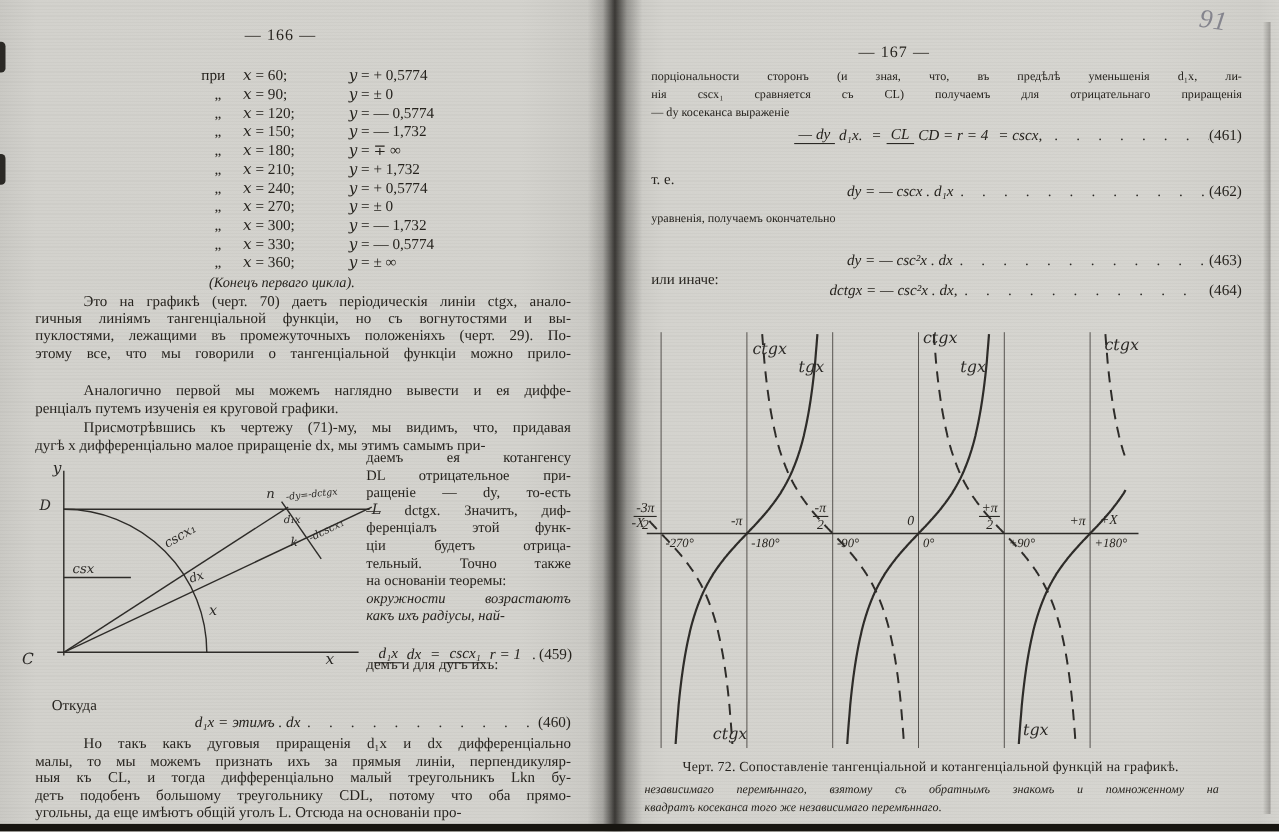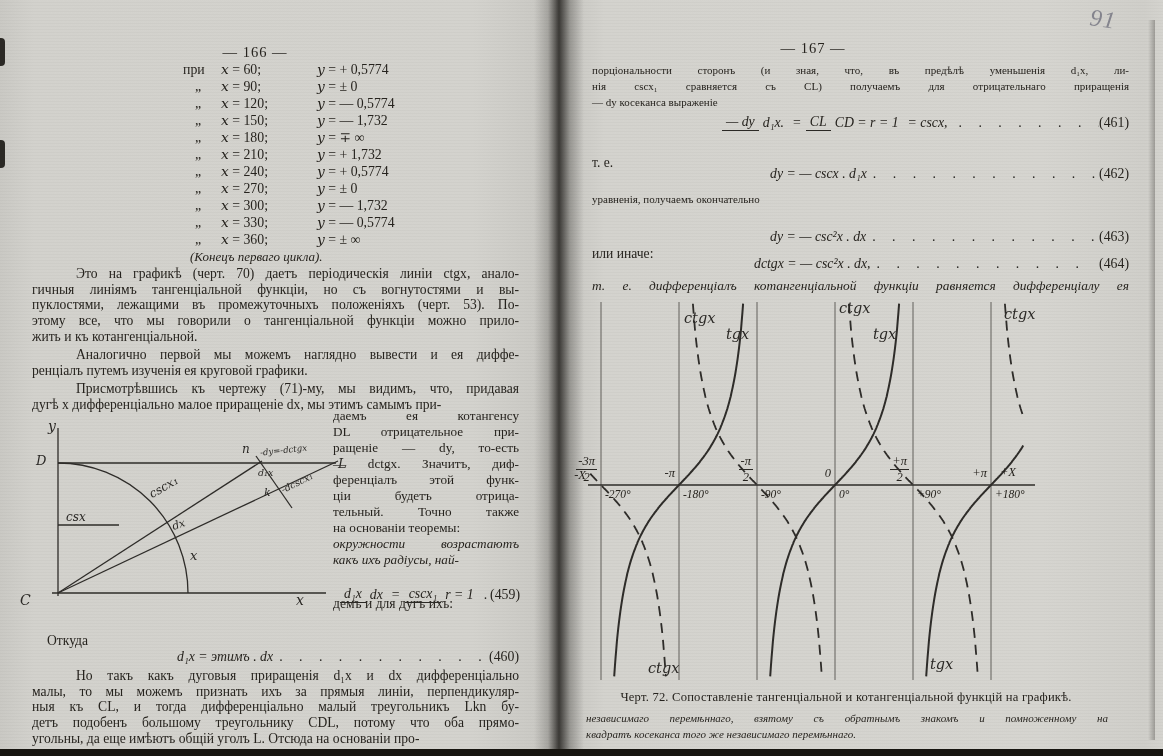--- a/index.html
+++ b/index.html
@@ -68,21 +68,21 @@
   .clabel{position:absolute;font-style:italic;font-size:14.5px;color:#2b2926;
           font-family:"DejaVu Serif",serif;}
   svg{display:block;}
 </style>
 </head>
 <body>
 
 <div class="scan">
 
   <div class="page left">
-    <div class="abs pagenum" style="left:160px;top:44px;width:190px;text-align:center;">— 166 —</div>
+    <div class="abs pagenum" style="left:160px;top:24px;width:190px;text-align:center;">— 166 —</div>
 
     <div class="abs" style="left:183px;top:61px;">
         <div class="vrow">
           <span class="vlead">при</span>
           <span class="vx"><i>x</i> = 60;</span>
           <span class="vy"><i>y</i> = + 0,5774</span>
         </div>
         <div class="vrow">
           <span class="vlead ditto">„</span>
           <span class="vx"><i>x</i> = 90;</span>
@@ -132,23 +132,22 @@
           <span class="vlead ditto">„</span>
           <span class="vx"><i>x</i> = 360;</span>
           <span class="vy"><i>y</i> = ± ∞</span>
         </div>
       </div>
     <div class="abs vfooter" style="left:190px;top:249px;">(Конецъ перваго цикла).</div>
 
     <div class="abs lines-left" style="left:32px;top:266px;width:487px;">
         <div class="tline indent">Это на графикѣ (черт. 70) даетъ періодическія линіи ctgx, анало-</div>
         <div class="tline">гичныя линіямъ тангенціальной функціи, но съ вогнутостями и вы-</div>
-        <div class="tline">пуклостями, лежащими въ промежуточныхъ положеніяхъ (черт. 53). По-</div>
+        <div class="tline">пуклостями, лежащими въ промежуточныхъ положеніяхъ (черт. 29). По-</div>
         <div class="tline">этому все, что мы говорили о тангенціальной функціи можно прило-</div>
-        <div class="tline lastline">жить и къ котангенціальной.</div>
       </div>
     <div class="abs lines-left" style="left:32px;top:347px;width:487px;">
         <div class="tline indent">Аналогично первой мы можемъ наглядно вывести и ея диффе-</div>
         <div class="tline lastline">ренціалъ путемъ изученія ея круговой графики.</div>
       </div>
     <div class="abs lines-left" style="left:32px;top:381px;width:487px;">
         <div class="tline indent">Присмотрѣвшись къ чертежу (71)-му, мы видимъ, что, придавая</div>
         <div class="tline lastline">дугѣ x дифференціально малое приращеніе dx, мы этимъ самымъ при-</div>
       </div>
 
@@ -240,21 +239,21 @@
 
     <div class="abs eq" style="left:36px;top:114px;width:537px;">
       <span class="sp" style="width:130px;"></span>
       <span class="frac">
         <span class="num">— dy</span>
         <span class="den">d₁x.</span>
       </span>
       <span class="eqmid">=</span>
       <span class="frac">
         <span class="num">CL</span>
-        <span class="den">CD = r = 1</span>
+        <span class="den">CD = r = 4</span>
       </span>
       <span class="math eqmid">= cscx,</span>
       <span class="dots">. . . . . . . .</span>
       <span class="tag">(461)</span>
     </div>
 
     <div class="abs marker" style="left:36px;top:155px;">т. е.</div>
 
     <div class="abs eq" style="left:36px;top:166px;width:537px;">
       <span class="sp" style="width:178px;"></span>
@@ -276,21 +275,20 @@
 
     <div class="abs marker" style="left:36px;top:246px;">или иначе:</div>
 
     <div class="abs eq" style="left:36px;top:256px;width:537px;">
       <span class="sp" style="width:162px;"></span>
       <span class="math">dctgx = — csc²x . dx,</span>
       <span class="dots">. . . . . . . . . . .</span>
       <span class="tag">(464)</span>
     </div>
 
-    <div class="abs ital" style="left:36px;top:278px;width:537px;font-size:13.4px;text-align:justify;text-align-last:justify;">т. е. дифференціалъ котангенціальной функціи равняется дифференціалу ея</div>
 
     <div class="figwrap" style="left:30px;top:296px;width:564px;height:392px;">
       <svg id="fig72-svg" width="564" height="392" viewBox="0 0 564 392">
           <line x1="15" y1="6" x2="15" y2="384" stroke="#55524e" stroke-width="0.9"></line>
           <line x1="93" y1="6" x2="93" y2="384" stroke="#55524e" stroke-width="0.9"></line>
           <line x1="171" y1="6" x2="171" y2="384" stroke="#55524e" stroke-width="0.9"></line>
           <line x1="249" y1="6" x2="249" y2="384" stroke="#55524e" stroke-width="0.9"></line>
           <line x1="327" y1="6" x2="327" y2="384" stroke="#55524e" stroke-width="0.9"></line>
           <line x1="405" y1="6" x2="405" y2="384" stroke="#55524e" stroke-width="0.9"></line>
           <line x1="2" y1="189" x2="449" y2="189" stroke="#2e2c29" stroke-width="1.4"></line>

